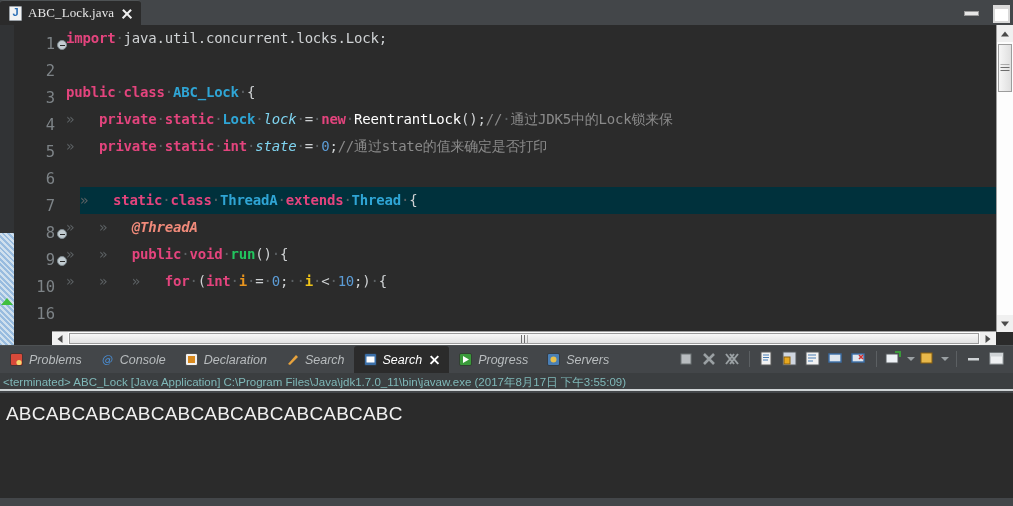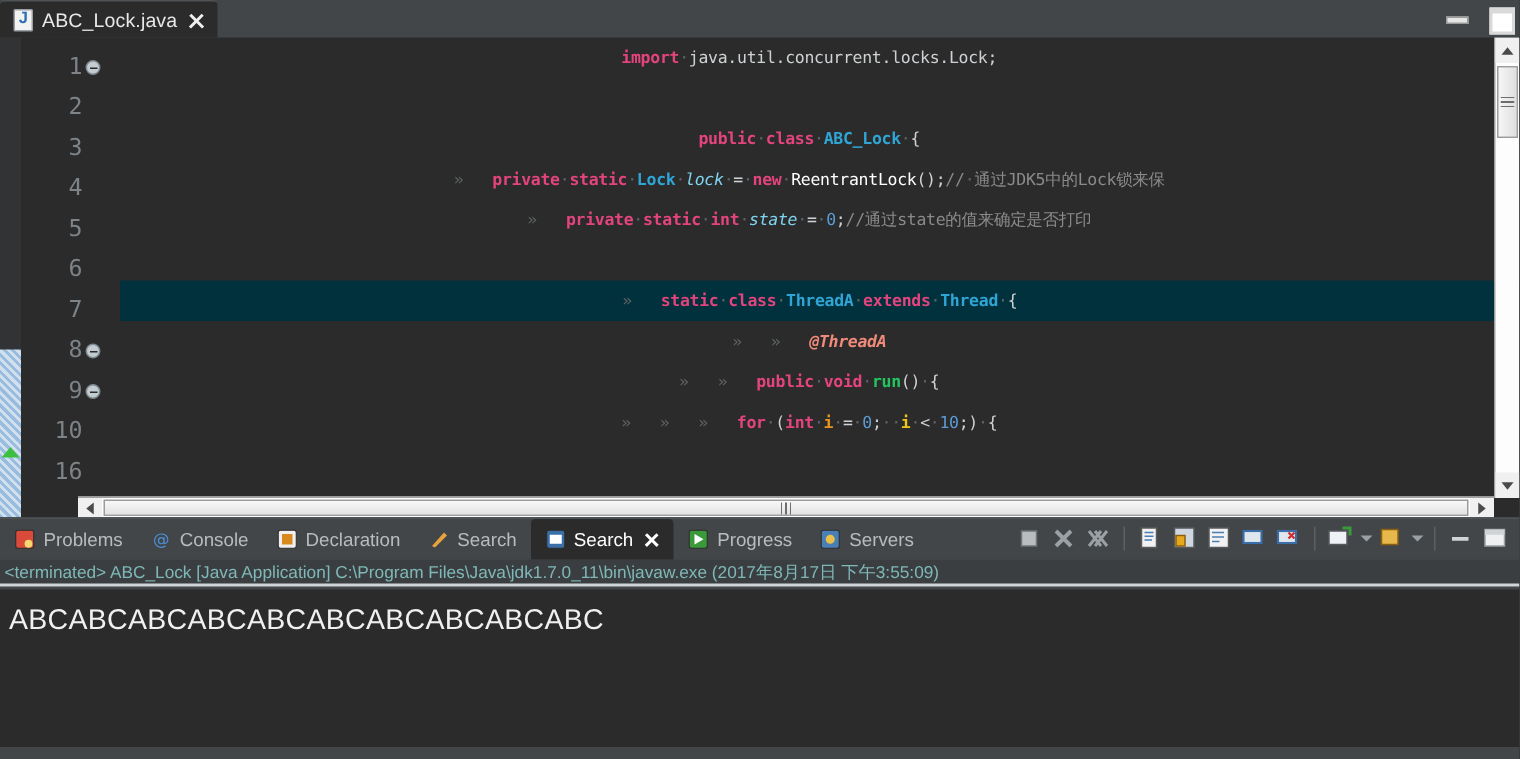--- a/index.html
+++ b/index.html
@@ -15,20 +15,21 @@
   .titlebar {
     position: relative; height: 25px; background: #434649;
     display: flex; align-items: flex-end;
   }
   .editor-tab {
     height: 25px; background: #2b2b2b;
     border-top-left-radius: 3px; border-top-right-radius: 3px;
     display: flex; align-items: center; gap: 6px;
     padding: 0 8px 0 9px; color: #e8e8e8; font-size: 13px;
     border-top: 1px solid #4e5254;
+    font-family: Liberation Serif, serif;
   }
   .java-icon {
     width: 13px; height: 15px; background: #f2f2f2;
     border: 1px solid #9aa0a6; border-radius: 1px;
     position: relative; flex: none;
   }
   .java-icon::after {
     content: "J"; position: absolute; left: 0; right: 0; top: -1px;
     font: bold 11px "Liberation Sans", sans-serif; color: #2c6fb5; text-align: center;
   }
@@ -82,22 +83,22 @@
   .fold {
     position: absolute; right: -11px; top: 9px; width: 10px; height: 10px;
     border-radius: 50%; background: #c2ccd1; border: 1px solid #7f8a90;
   }
   .fold::after {
     content: ""; position: absolute; left: 1.5px; top: 3.5px; width: 5px; height: 1.6px; background: #2b2b2b;
   }
   .code-wrap { flex: 1; position: relative; overflow: hidden; padding-left: 10px; }
   .cline {
     height: 27px; line-height: 27px; white-space: pre;
-    font-family: "DejaVu Sans Mono", monospace; font-size: 11px;
-    color: #cfd2d4; letter-spacing: -.2px; text-align: center;
+    font-family: "DejaVu Sans Mono", monospace; font-size: 14px;
+    color: #cfd2d4; letter-spacing: -.2px;
   }
   .cline.hl { background: #00313c; margin-left: 14px; }
 
   .kw   { color: #e3447d; font-weight: bold; }
   .typ  { color: #2fa5d5; font-weight: bold; }
   .cls  { color: #2fa5d5; font-weight: bold; }
   .var  { color: #7fd4f0; font-style: italic; }
   .ctor { color: #ffffff; font-weight: normal; }
   .meth { color: #22c55e; font-weight: bold; }
   .num  { color: #5c9cd6; }
@@ -156,21 +157,21 @@
   }
 
   
   .console-panel { position: relative; height: 161px; background: #434649; }
   .cons-tabbar {
     height: 28px; display: flex; align-items: stretch; background: #434649;
     border-top: 1px solid #4e5254; position: relative;
   }
   .ctab {
     display: flex; align-items: center; gap: 5px; padding: 0 9px;
-    color: #b8bcbe; font-size: 12.5px; cursor: pointer; white-space: nowrap;
+    color: #b8bcbe; font-size: 12.5px; cursor: pointer; white-space: nowrap; font-style: italic;
   }
   .ctab.active {
     background: #2b2b2b; color: #ffffff;
     border-top-left-radius: 3px; border-top-right-radius: 3px;
   }
   .ctab .x {
     width: 11px; height: 11px; position: relative; margin-left: 2px;
   }
   .ctab .x::before, .ctab .x::after {
     content: ""; position: absolute; left: 0; top: 4.5px; width: 11px; height: 2.2px; background: #fff;

